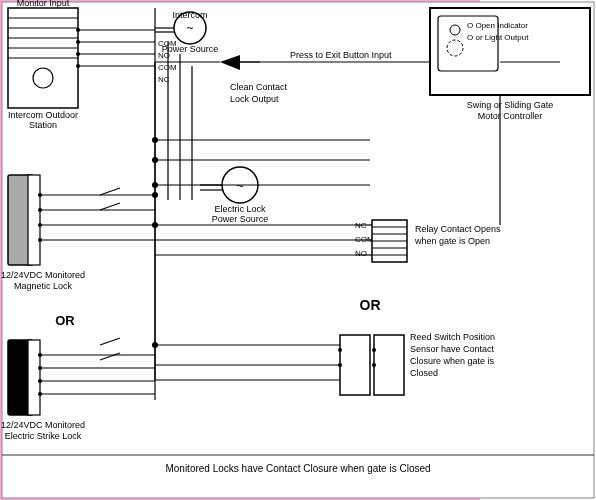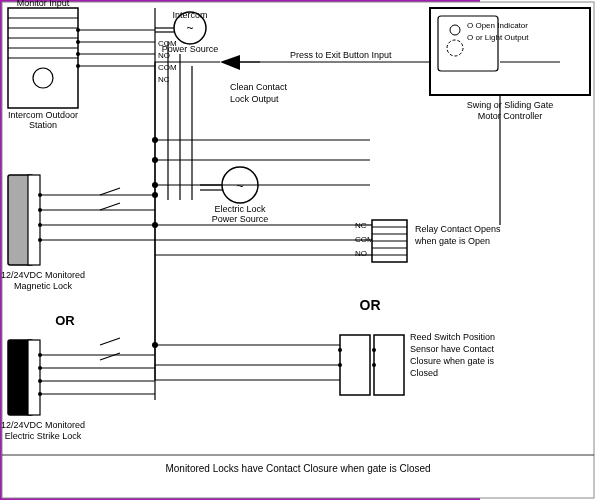--- a/index.html
+++ b/index.html
@@ -9,21 +9,21 @@
       background: #fff;
       font-family: Arial, sans-serif;
       font-size: 11px;
       overflow: hidden;
       position: relative;
     }
     #diagram-container {
       width: 480px;
       height: 500px;
       position: relative;
-      background: #a21caf;
+      background: #f9a8d4;
     }
     svg {
       position: absolute;
       top: 0; left: 0;
       width: 596px;
       height: 500px;
     }
   </style>
 </head>
 <body>

